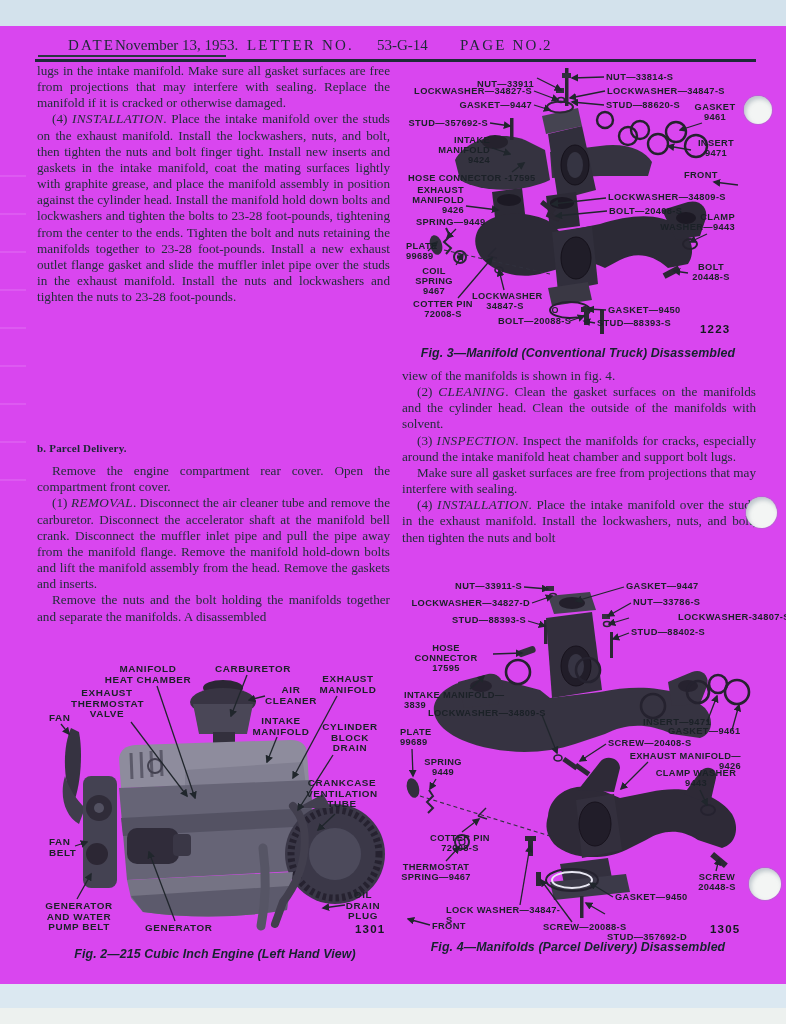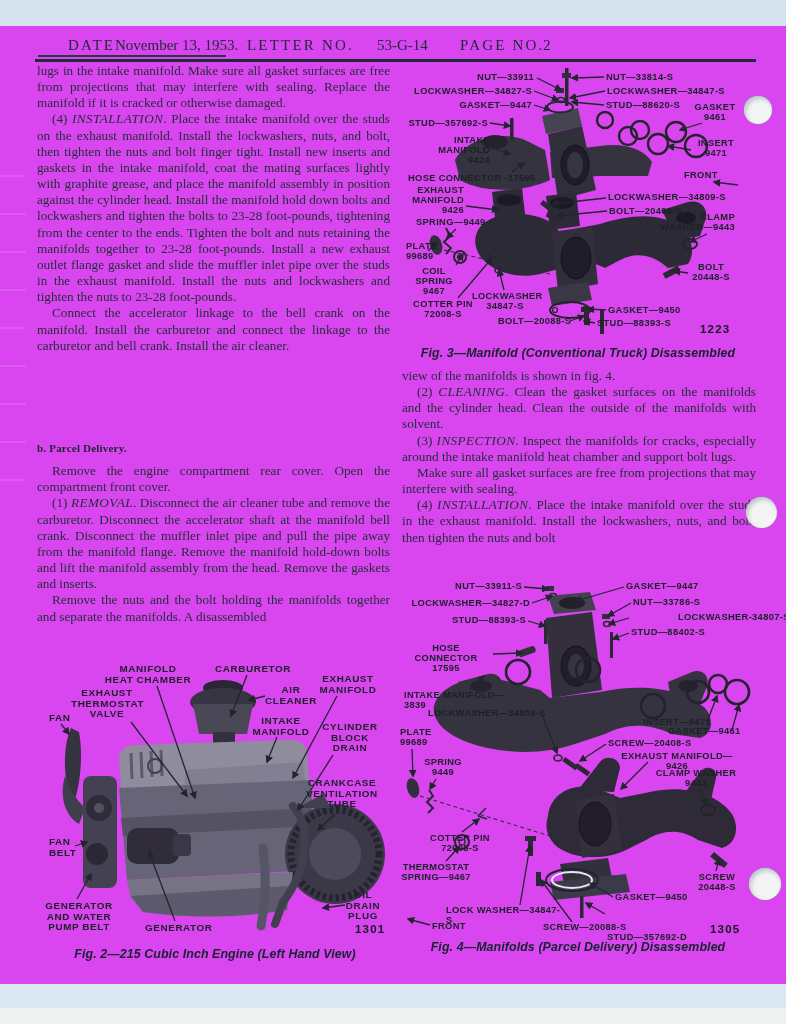--- a/index.html
+++ b/index.html
@@ -44,21 +44,20 @@
   <div class="hdr lbl" style="left:247px;">LETTER NO.</div>
   <div class="hdr" style="left:377px;">53-G-14</div>
   <div class="hdr lbl" style="left:460px;">PAGE NO.</div>
   <div class="hdr" style="left:543px;">2</div>
   <div class="date-underline"></div>
   <div class="rule-main"></div>
 
   <div class="coltext" style="left:37px;top:63px;width:353px;">
       <p class="bp">lugs in the intake manifold. Make sure all gasket surfaces are free from projections that may interfere with sealing. Replace the manifold if it is cracked or otherwise damaged.</p>
       <p class="bp ind">(4) <i>INSTALLATION</i>. Place the intake manifold over the studs on the exhaust manifold. Install the lockwashers, nuts, and bolt, then tighten the nuts and bolt finger tight. Install new inserts and gaskets in the intake manifold, coat the mating surfaces lightly with graphite grease, and place the manifold assembly in position against the cylinder head. Install the manifold hold down bolts and lockwashers and tighten the bolts to 23-28 foot-pounds, tightening from the center to the ends. Tighten the bolt and nuts retaining the manifolds together to 23-28 foot-pounds. Install a new exhaust outlet flange gasket and slide the muffler inlet pipe over the studs in the exhaust manifold. Install the nuts and lockwashers and tighten the nuts to 23-28 foot-pounds.</p>
-      <p class="bp ind">Connect the accelerator linkage to the bell crank on the manifold. Install the carburetor and connect the linkage to the carburetor and bell crank. Install the air cleaner.</p>
     </div>
   <div class="coltext" style="left:37px;top:429px;width:353px;">
     <p class="bp section-heading">b. Parcel Delivery.</p>
     <span><p class="bp ind">Remove the engine compartment rear cover. Open the compartment front cover.</p><p class="bp ind">(1) <i>REMOVAL</i>. Disconnect the air cleaner tube and remove the carburetor. Disconnect the accelerator shaft at the manifold bell crank. Disconnect the muffler inlet pipe and pull the pipe away from the manifold flange. Remove the manifold hold-down bolts and lift the manifold assembly from the head. Remove the gaskets and inserts.</p><p class="bp ind">Remove the nuts and the bolt holding the manifolds together and separate the manifolds. A disassembled</p></span>
   </div>
 
   <div class="figure" style="left:400px;top:60px;width:356px;height:285px;">
     <svg class="art" width="356" height="285" viewBox="0 0 356 285">
       <g fill="#26292f" stroke="none" opacity="0.96">
         <rect x="165" y="8" width="3.5" height="38" fill="#23262b"></rect>
@@ -144,21 +143,21 @@
         <line x1="58" y1="238" x2="92" y2="198" stroke="#20262c" stroke-width="1.3" marker-end="url(#arr0)"></line>
         <line x1="104" y1="230" x2="99" y2="210" stroke="#20262c" stroke-width="1.3" marker-end="url(#arr0)"></line>
         <line x1="170" y1="261" x2="184" y2="256" stroke="#20262c" stroke-width="1.3" marker-end="url(#arr0)"></line>
         <line x1="206" y1="138" x2="152" y2="144" stroke="#20262c" stroke-width="1.3" marker-end="url(#arr0)"></line>
         <line x1="207" y1="151" x2="156" y2="156" stroke="#20262c" stroke-width="1.3" marker-end="url(#arr0)"></line>
         <line x1="307" y1="174" x2="290" y2="182" stroke="#20262c" stroke-width="1.3" marker-end="url(#arr0)"></line>
         <line x1="288" y1="213" x2="274" y2="211" stroke="#20262c" stroke-width="1.3" marker-end="url(#arr0)"></line>
         <line x1="206" y1="250" x2="188" y2="249" stroke="#20262c" stroke-width="1.3" marker-end="url(#arr0)"></line>
         <line x1="195" y1="263" x2="184" y2="261" stroke="#20262c" stroke-width="1.3" marker-end="url(#arr0)"></line>
       </svg>
-      <div class="callout" style="left: 38px; top: 13px; width: 96px; text-align: right;">NUT—33911</div>
+      <div class="callout" style="left: 38px; top: 20px; width: 96px; text-align: right;">NUT—33911</div>
       <div class="callout" style="left: 2px; top: 27px; width: 130px; text-align: right;">LOCKWASHER—34827-S</div>
       <div class="callout" style="left: 37px; top: 41px; width: 95px; text-align: right;">GASKET—9447</div>
       <div class="callout" style="left: 206px; top: 13px; width: 92px; text-align: left;">NUT—33814-S</div>
       <div class="callout" style="left: 207px; top: 27px; width: 122px; text-align: left;">LOCKWASHER—34847-S</div>
       <div class="callout" style="left: 206px; top: 41px; width: 95px; text-align: left;">STUD—88620-S</div>
       <div class="callout" style="left: 290px; top: 43px; width: 50px; text-align: center;">GASKET
 9461</div>
       <div class="callout" style="left: 2px; top: 59px; width: 86px; text-align: right;">STUD—357692-S</div>
       <div class="callout" style="left: 0px; top: 76px; width: 90px; text-align: right;">INTAKE MANIFOLD
 9424</div>
@@ -304,21 +303,21 @@
       <div class="callout" style="left: 231px; top: 50px; width: 92px; text-align: left;">STUD—88402-S</div>
       <div class="callout" style="left: 0px; top: 66px; width: 92px; text-align: center;">HOSE CONNECTOR
 17595</div>
       <div class="callout" style="left: 4px; top: 113px; width: 120px; text-align: left;">INTAKE MANIFOLD—3839</div>
       <div class="callout" style="left: 28px; top: 131px; width: 120px; text-align: left;">LOCKWASHER—34809-S</div>
       <div class="callout" style="left: 243px; top: 140px; width: 82px; text-align: left;">INSERT—9471</div>
       <div class="callout" style="left: 268px; top: 149px; width: 84px; text-align: left;">GASKET—9461</div>
       <div class="callout" style="left: 0px; top: 150px; width: 42px; text-align: left;">PLATE
 99689</div>
       <div class="callout" style="left: 208px; top: 161px; width: 96px; text-align: left;">SCREW—20408-S</div>
-      <div class="callout" style="left: 213px; top: 174px; width: 128px; text-align: center;">EXHAUST MANIFOLD—9426</div>
+      <div class="callout" style="left: 213px; top: 174px; width: 128px; text-align: right;">EXHAUST MANIFOLD—9426</div>
       <div class="callout" style="left: 20px; top: 180px; width: 46px; text-align: center;">SPRING
 9449</div>
       <div class="callout" style="left: 252px; top: 191px; width: 88px; text-align: center;">CLAMP WASHER
 9443</div>
       <div class="callout" style="left: 28px; top: 256px; width: 64px; text-align: center;">COTTER PIN
 72008-S</div>
       <div class="callout" style="left: 0px; top: 285px; width: 72px; text-align: center;">THERMOSTAT
 SPRING—9467</div>
       <div class="callout" style="left: 292px; top: 295px; width: 50px; text-align: center;">SCREW
 20448-S</div>

